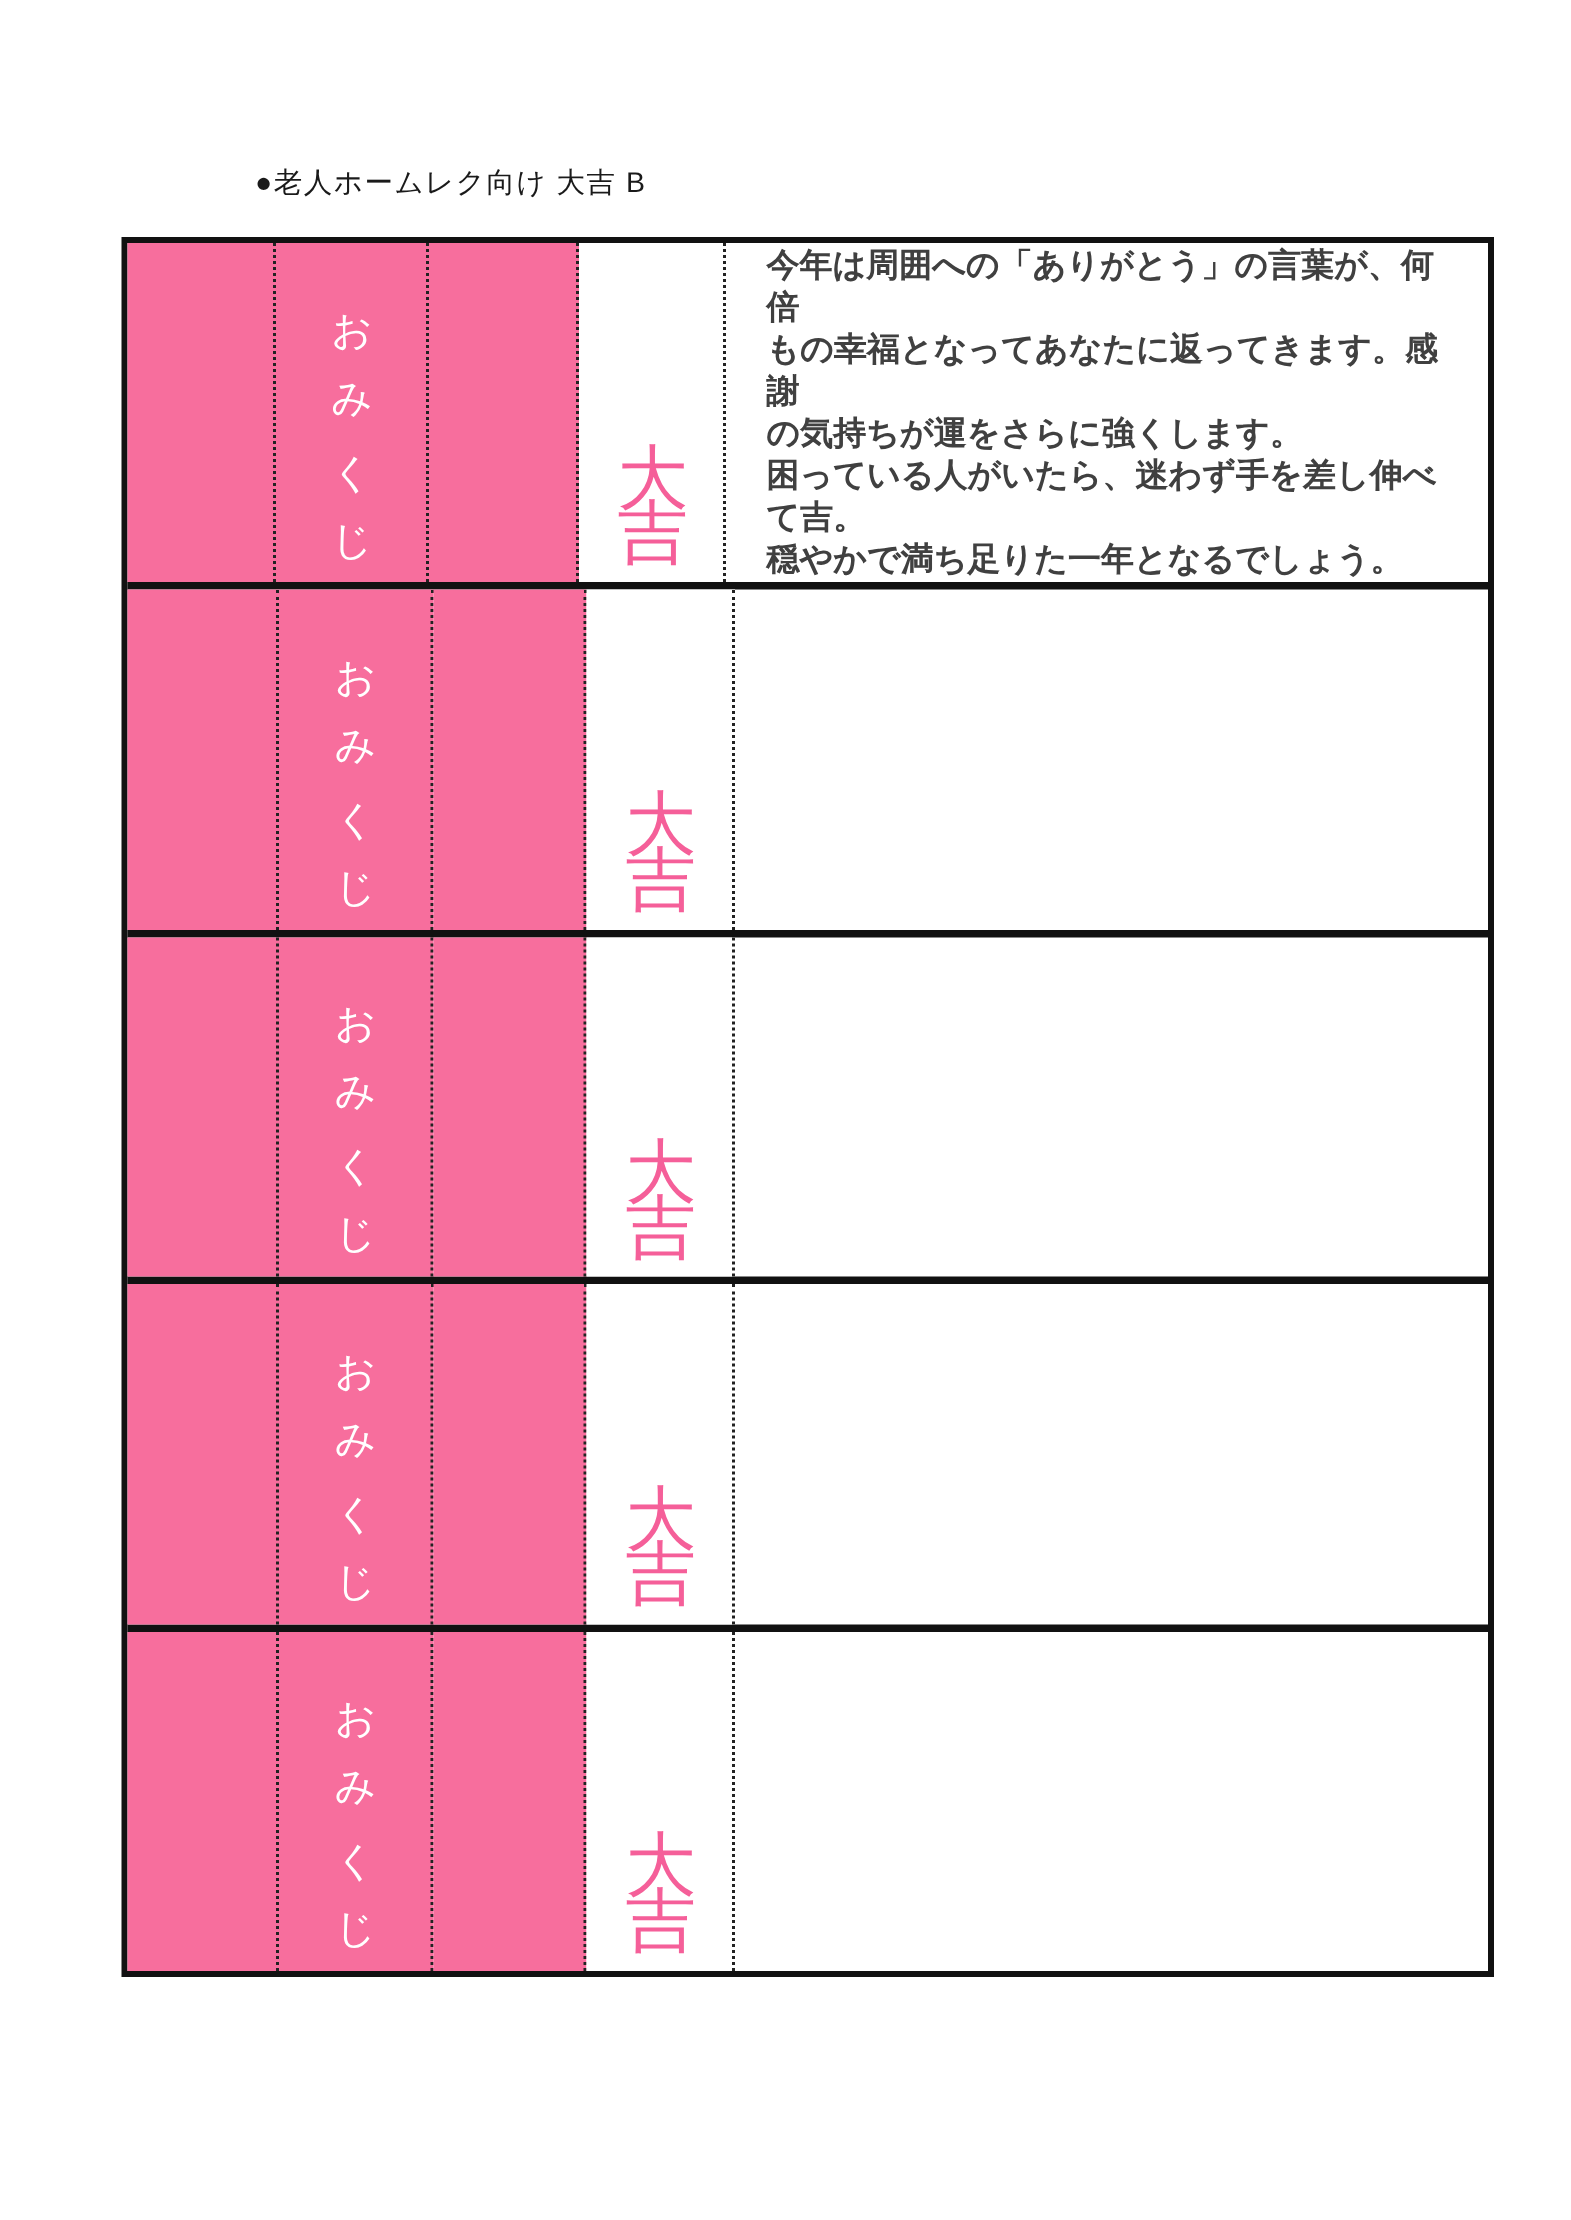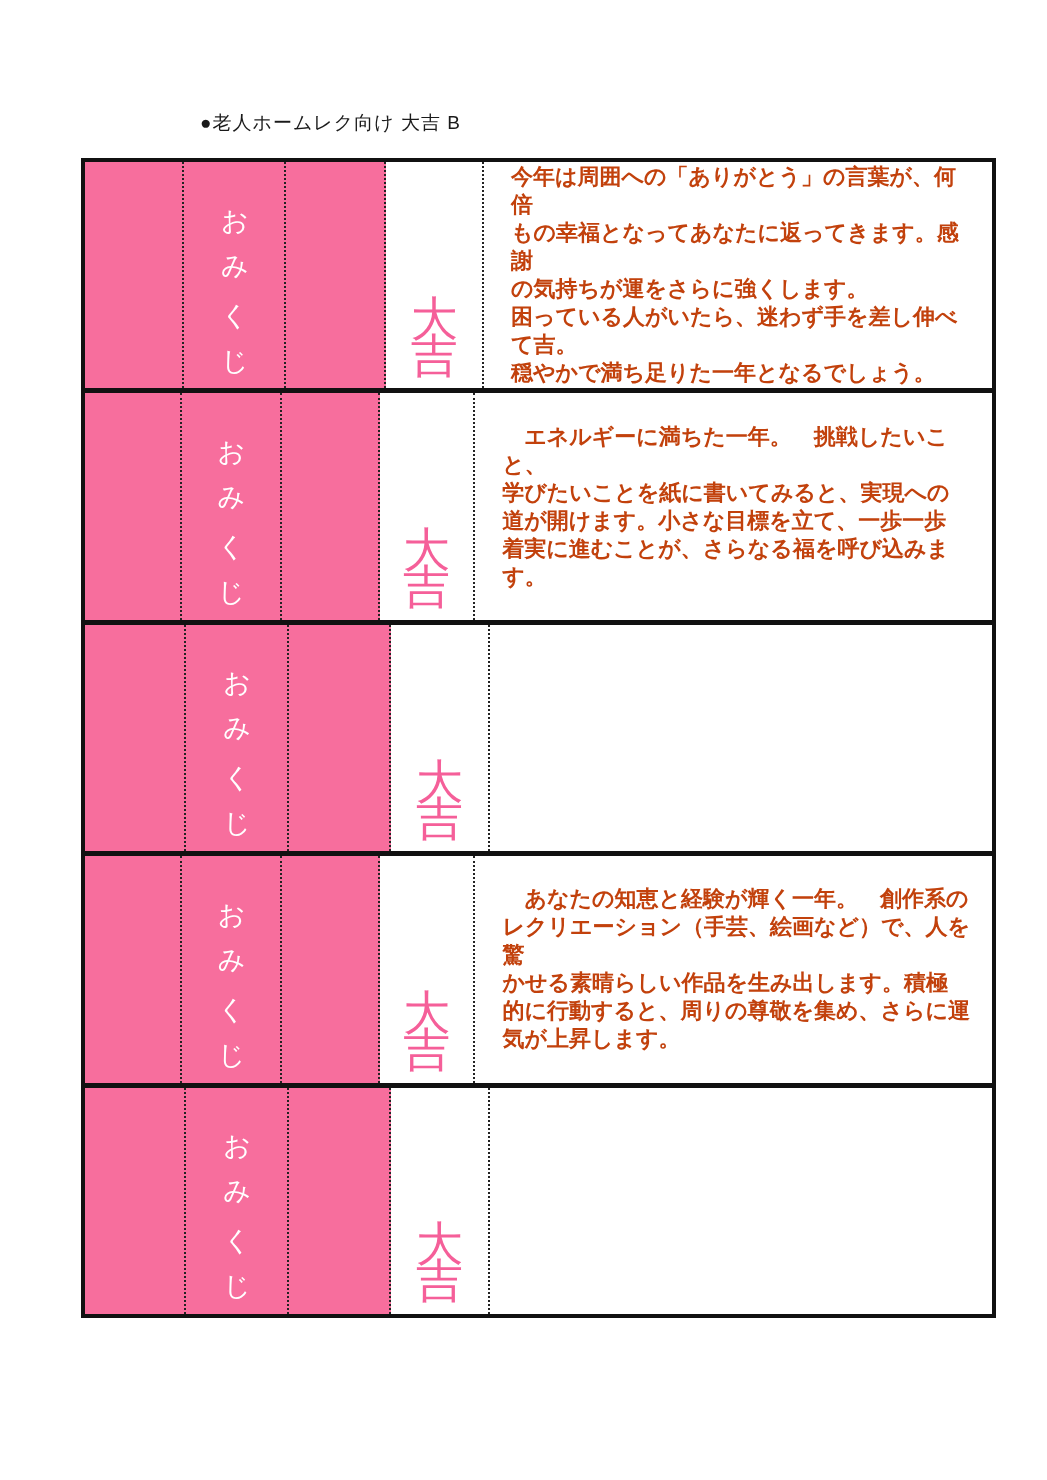--- a/index.html
+++ b/index.html
@@ -5,21 +5,21 @@
   html, body { margin: 0; padding: 0; }
   body {
     width: 1047px; height: 1480px;
     background: #ffffff;
     position: relative;
     font-family: "Liberation Serif", serif;
     overflow: hidden;
   }
   .doc-header {
     position: absolute;
-    left: 200px; top: 110px;
+    left: 170px; top: 110px;
     font-family: "Liberation Sans", sans-serif;
     font-size: 19px;
     line-height: 26px;
     color: #1a1a1a;
     letter-spacing: 1px;
   }
   .fortune-table {
     position: absolute;
     left: 81px; top: 158px;
     width: 915px; height: 1160px;
@@ -76,21 +76,21 @@
     font-size: 47px;
     line-height: 1;
     letter-spacing: 37px;
     margin-bottom: -37px;
   }
   .fortune-text {
     margin: 16px;
     font-weight: bold;
     font-size: 22px;
     line-height: 28px;
-    color: #c2410c;
+    color: #404040;
     white-space: pre-line;
   }
 </style>
 </head>
 <body>
 
 <div class="doc-header">●老人ホームレク向け 大吉 B</div>
 
 <div class="fortune-table">
 
@@ -115,26 +115,30 @@
 
   <div class="frow">
     <div class="cell c-pink c1"></div>
     <div class="cell c-pink c2">
       <span class="omikuji-label">おみくじ</span>
     </div>
     <div class="cell c-pink c3"></div>
     <div class="cell c4">
       <span class="daikichi-label">大吉</span>
     </div>
-    <div class="cell c5">
-      <p class="fortune-text">　エネルギーに満ちた一年。　挑戦したいこと、
-学びたいことを紙に書いてみると、実現への
-道が開けます。小さな目標を立て、一歩一歩
-着実に進むことが、さらなる福を呼び込みま
-す。</p>
+  </div>
+
+  <div class="frow">
+    <div class="cell c-pink c1"></div>
+    <div class="cell c-pink c2">
+      <span class="omikuji-label">おみくじ</span>
+    </div>
+    <div class="cell c-pink c3"></div>
+    <div class="cell c4">
+      <span class="daikichi-label">大吉</span>
     </div>
   </div>
 
   <div class="frow">
     <div class="cell c-pink c1"></div>
     <div class="cell c-pink c2">
       <span class="omikuji-label">おみくじ</span>
     </div>
     <div class="cell c-pink c3"></div>
     <div class="cell c4">
@@ -144,33 +148,15 @@
 
   <div class="frow">
     <div class="cell c-pink c1"></div>
     <div class="cell c-pink c2">
       <span class="omikuji-label">おみくじ</span>
     </div>
     <div class="cell c-pink c3"></div>
     <div class="cell c4">
       <span class="daikichi-label">大吉</span>
     </div>
-    <div class="cell c5">
-      <p class="fortune-text">　あなたの知恵と経験が輝く一年。　創作系の
-レクリエーション（手芸、絵画など）で、人を驚
-かせる素晴らしい作品を生み出します。積極
-的に行動すると、周りの尊敬を集め、さらに運
-気が上昇します。</p>
-    </div>
-  </div>
-
-  <div class="frow">
-    <div class="cell c-pink c1"></div>
-    <div class="cell c-pink c2">
-      <span class="omikuji-label">おみくじ</span>
-    </div>
-    <div class="cell c-pink c3"></div>
-    <div class="cell c4">
-      <span class="daikichi-label">大吉</span>
-    </div>
   </div>
 
 </div>
 
 </body></html>

